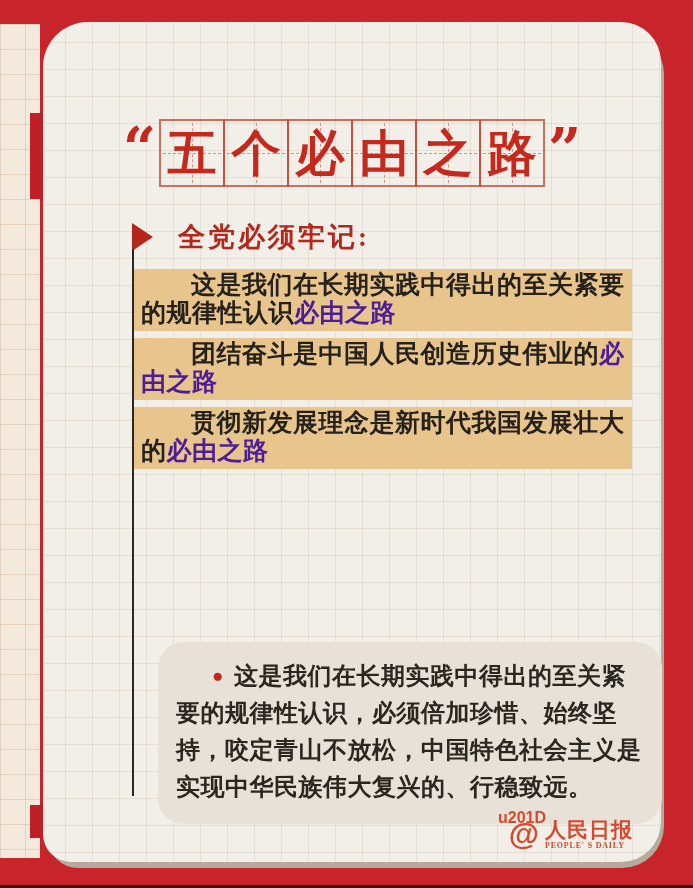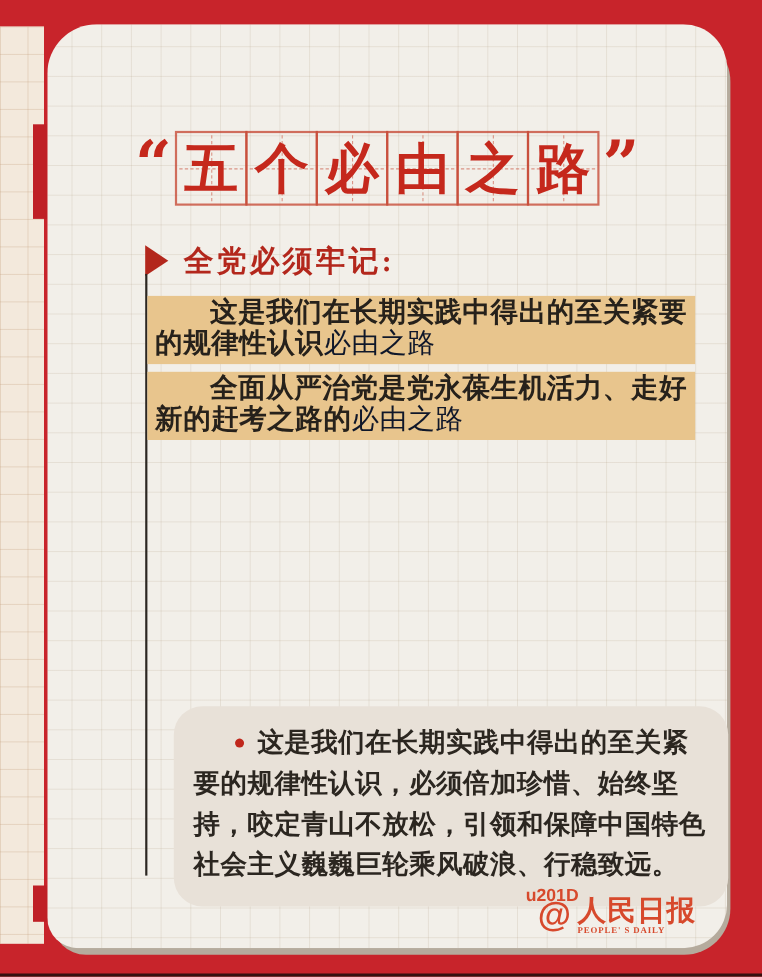--- a/index.html
+++ b/index.html
@@ -43,52 +43,52 @@
     display:flex;align-items:center;justify-content:center;
   }
   .char-box:first-child{margin-left:0;}
   .char-box::before{content:"";position:absolute;left:2px;right:2px;top:50%;border-top:1px dashed rgba(198,72,52,0.55);}
   .char-box::after{content:"";position:absolute;top:2px;bottom:2px;left:50%;border-left:1px dashed rgba(198,72,52,0.55);}
   .char-box span{position:relative;z-index:1;font-size:49px;font-weight:900;color:#c5281c;line-height:1;}
 
   
   .subheader{position:absolute;left:89px;top:197px;display:flex;align-items:center;}
   .triangle{width:0;height:0;border-left:21px solid #b3271c;border-top:14px solid transparent;border-bottom:14px solid transparent;}
-  .subheader-label{margin-left:14px;font-size:27px;font-weight:bold;color:#b3271c;letter-spacing:3px;}
+  .subheader-label{margin-left:25px;font-size:27px;font-weight:bold;color:#b3271c;letter-spacing:3px;}
 
   
   .vline{position:absolute;left:89px;top:227px;width:2px;height:547px;background:#2c2722;}
 
   
   .paths{position:absolute;left:91px;top:247px;width:498px;display:flex;flex-direction:column;gap:7px;}
   .path-item{
     background:#e8c58d;padding:2px 6px 4px 7px;
     font-size:25px;line-height:28px;font-weight:600;color:#26211b;
     text-indent:2em;letter-spacing:0.5px;
   }
-  .path-emphasis{color:#0f172a;font-weight:400;}
+  .path-emphasis{color:#4c1d95;font-weight:700;}
 
   
   .note-box{
     position:absolute;left:115px;top:620px;width:470px;
     background:#e8e1d8;border-radius:26px;
     padding:15px 16px 18px 18px;
   }
   .note-text{
     margin:0;font-size:24px;line-height:37px;font-weight:600;color:#2b2620;
     text-indent:1.5em;letter-spacing:0.5px;
   }
   .bullet{color:#c0271c;font-size:19px;margin-right:10px;vertical-align:2px;}
 
   
   .logo{position:absolute;right:28px;bottom:12px;display:flex;align-items:center;color:#d7492c;}
   .logo-at{position:relative;font-size:31px;font-weight:900;line-height:1;font-family:"Liberation Sans",sans-serif;}
   .logo-at::after{content:"\u201D";position:absolute;top:-9px;right:-7px;font-size:16px;font-weight:900;}
   .logo-text{margin-left:6px;display:flex;flex-direction:column;}
-  .logo-cn{font-size:26px;font-weight:900;letter-spacing:1px;line-height:1.05;}
+  .logo-cn{font-size:21px;font-weight:900;letter-spacing:1px;line-height:1.05;}
   .logo-en{font-size:8px;font-weight:700;letter-spacing:0.8px;font-family:Liberation Serif, serif;}
 
   .bottom-edge{position:absolute;left:0;right:0;bottom:0;height:3px;background:rgba(22,12,10,0.82);}
 </style>
 </head>
 <body>
 
 <div class="poster">
 
   <div class="left-strip"></div>
@@ -126,25 +126,26 @@
 
     <div class="subheader">
       <span class="triangle"></span>
       <span class="subheader-label">全党必须牢记:</span>
     </div>
 
     <div class="vline"></div>
 
     <div class="paths">
       <div class="path-item"><span>这是我们在长期实践中得出的至关紧要的规律性认识</span><span class="path-emphasis">必由之路</span></div>
-      <div class="path-item"><span>全面从严治党是党永葆生机活力、走好新的赶考之路的</span><span class="path-emphasis">必由之路</span></div>
+      <div class="path-item"><span>团结奋斗是中国人民创造历史伟业的</span><span class="path-emphasis">必由之路</span></div>
+      <div class="path-item"><span>贯彻新发展理念是新时代我国发展壮大的</span><span class="path-emphasis">必由之路</span></div>
     </div>
 
     <div class="note-box">
-      <p class="note-text"><span class="bullet">●</span><span>这是我们在长期实践中得出的至关紧要的规律性认识，必须倍加珍惜、始终坚持，咬定青山不放松，引领和保障中国特色社会主义巍巍巨轮乘风破浪、行稳致远。</span></p>
+      <p class="note-text"><span class="bullet">●</span><span>这是我们在长期实践中得出的至关紧要的规律性认识，必须倍加珍惜、始终坚持，咬定青山不放松，中国特色社会主义是实现中华民族伟大复兴的、行稳致远。</span></p>
     </div>
 
     <div class="logo">
       <span class="logo-at">@</span>
       <div class="logo-text">
         <div class="logo-cn">人民日报</div>
         <div class="logo-en">PEOPLE' S DAILY</div>
       </div>
     </div>
 

